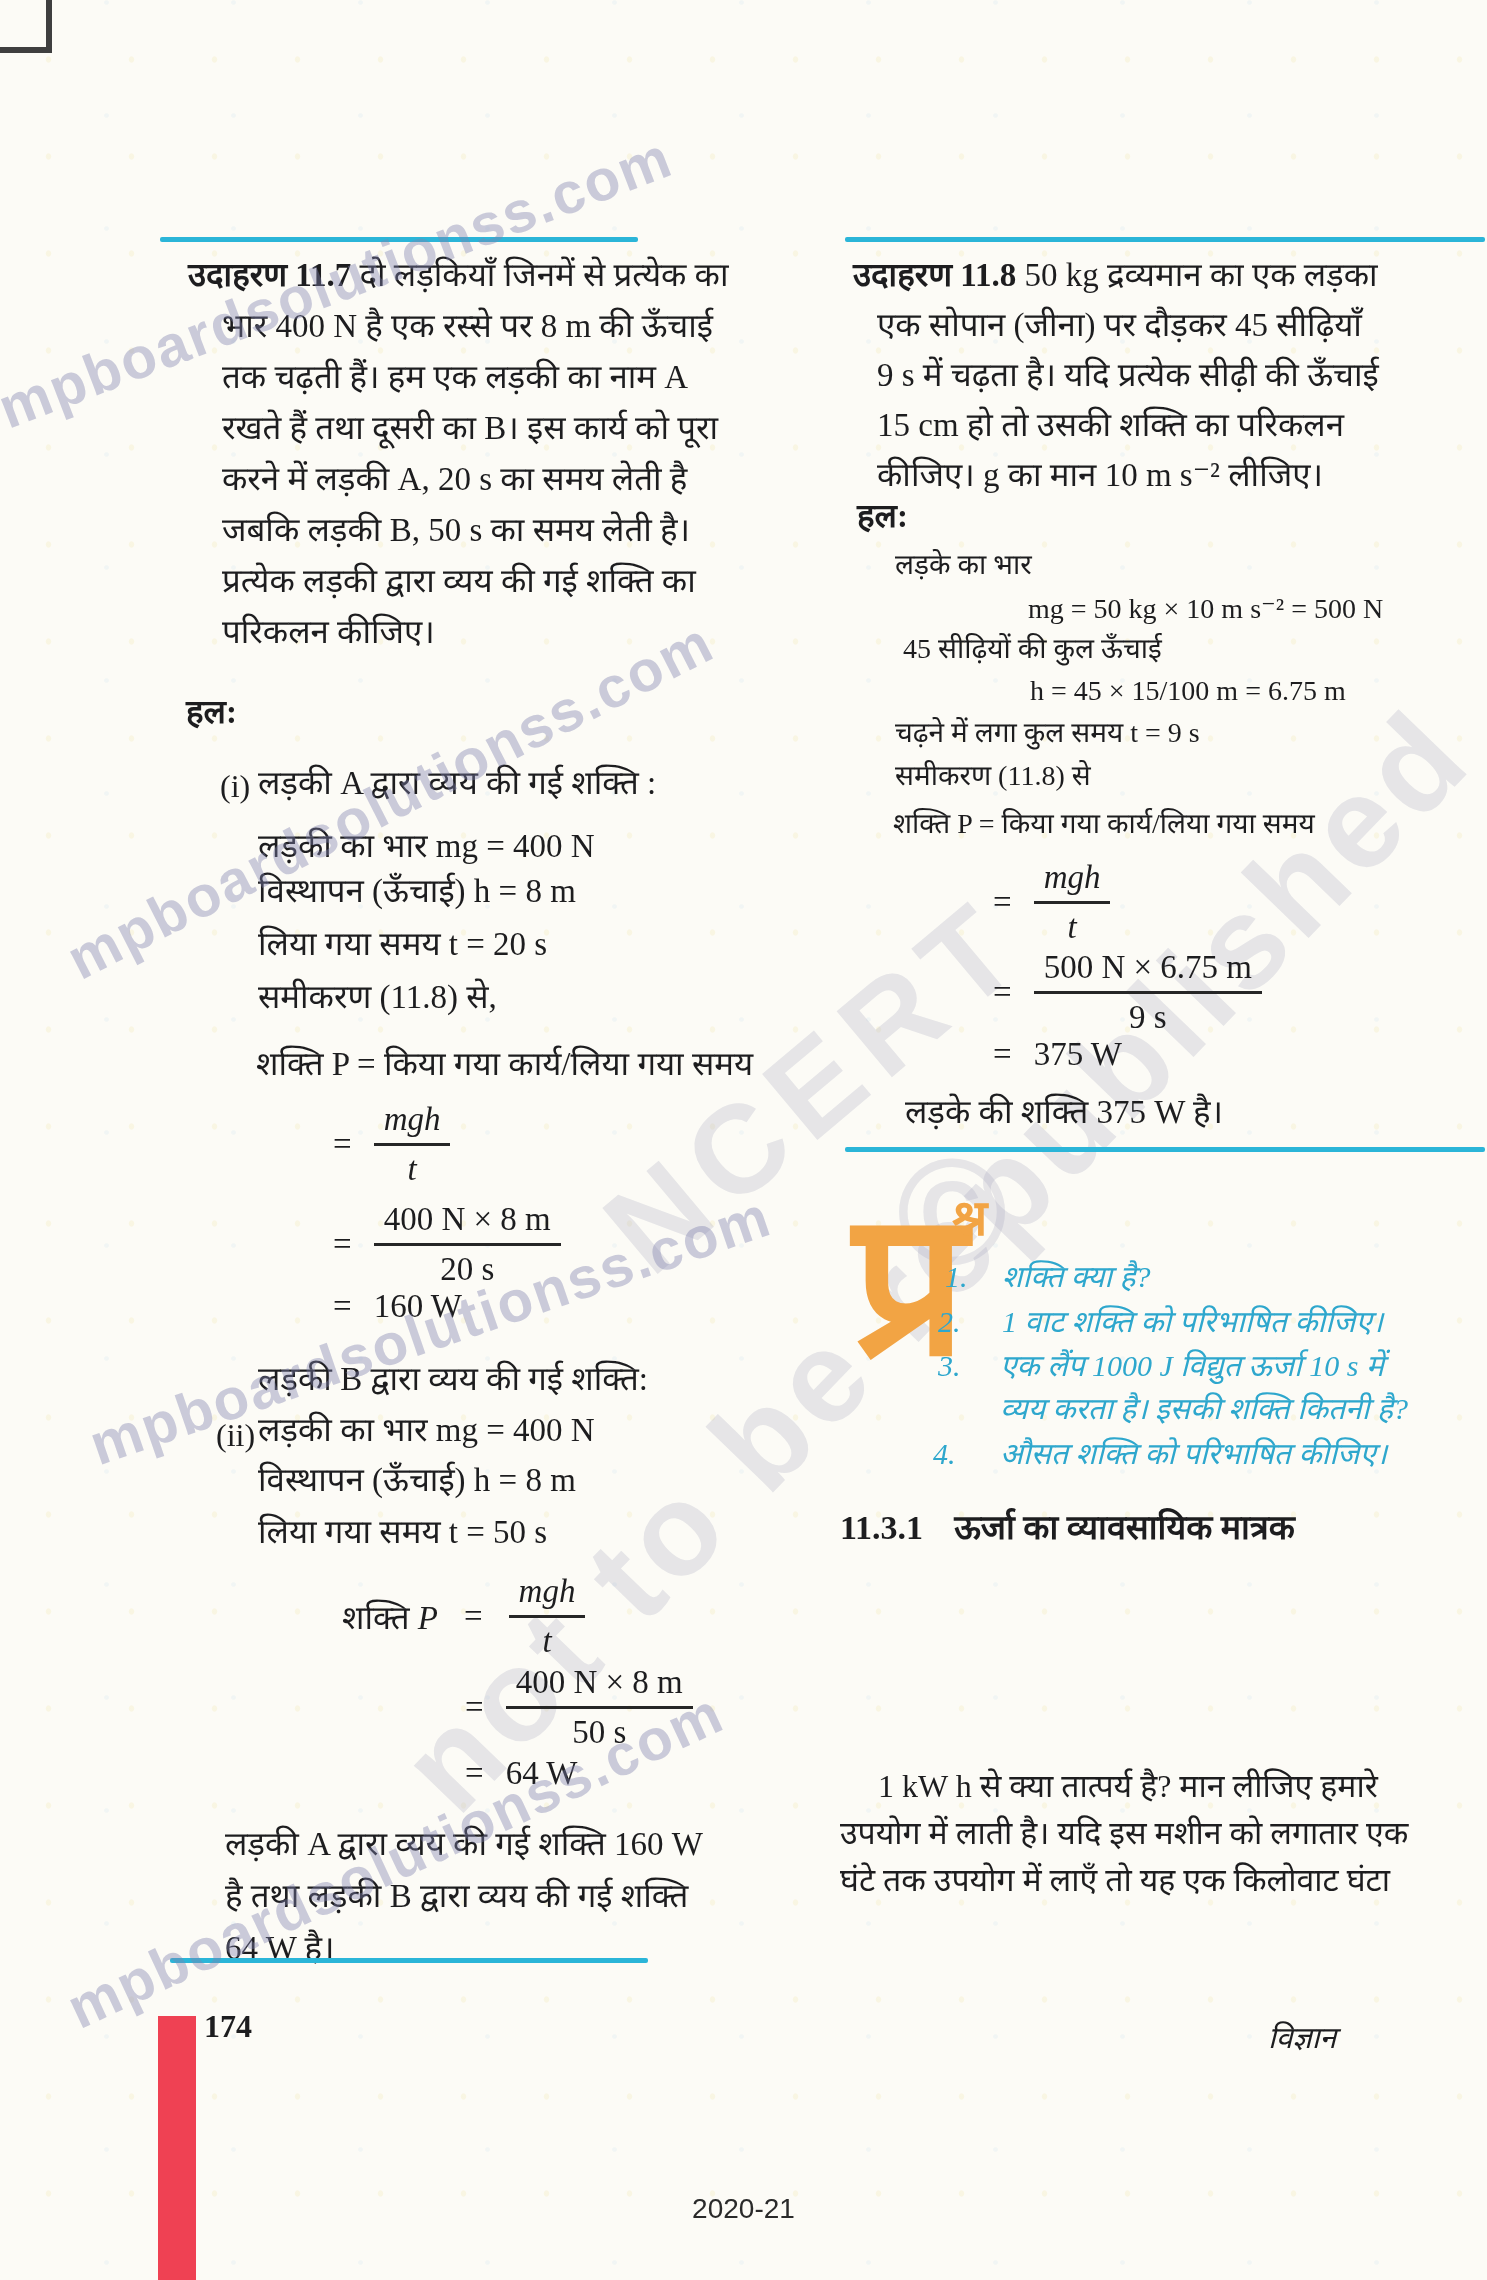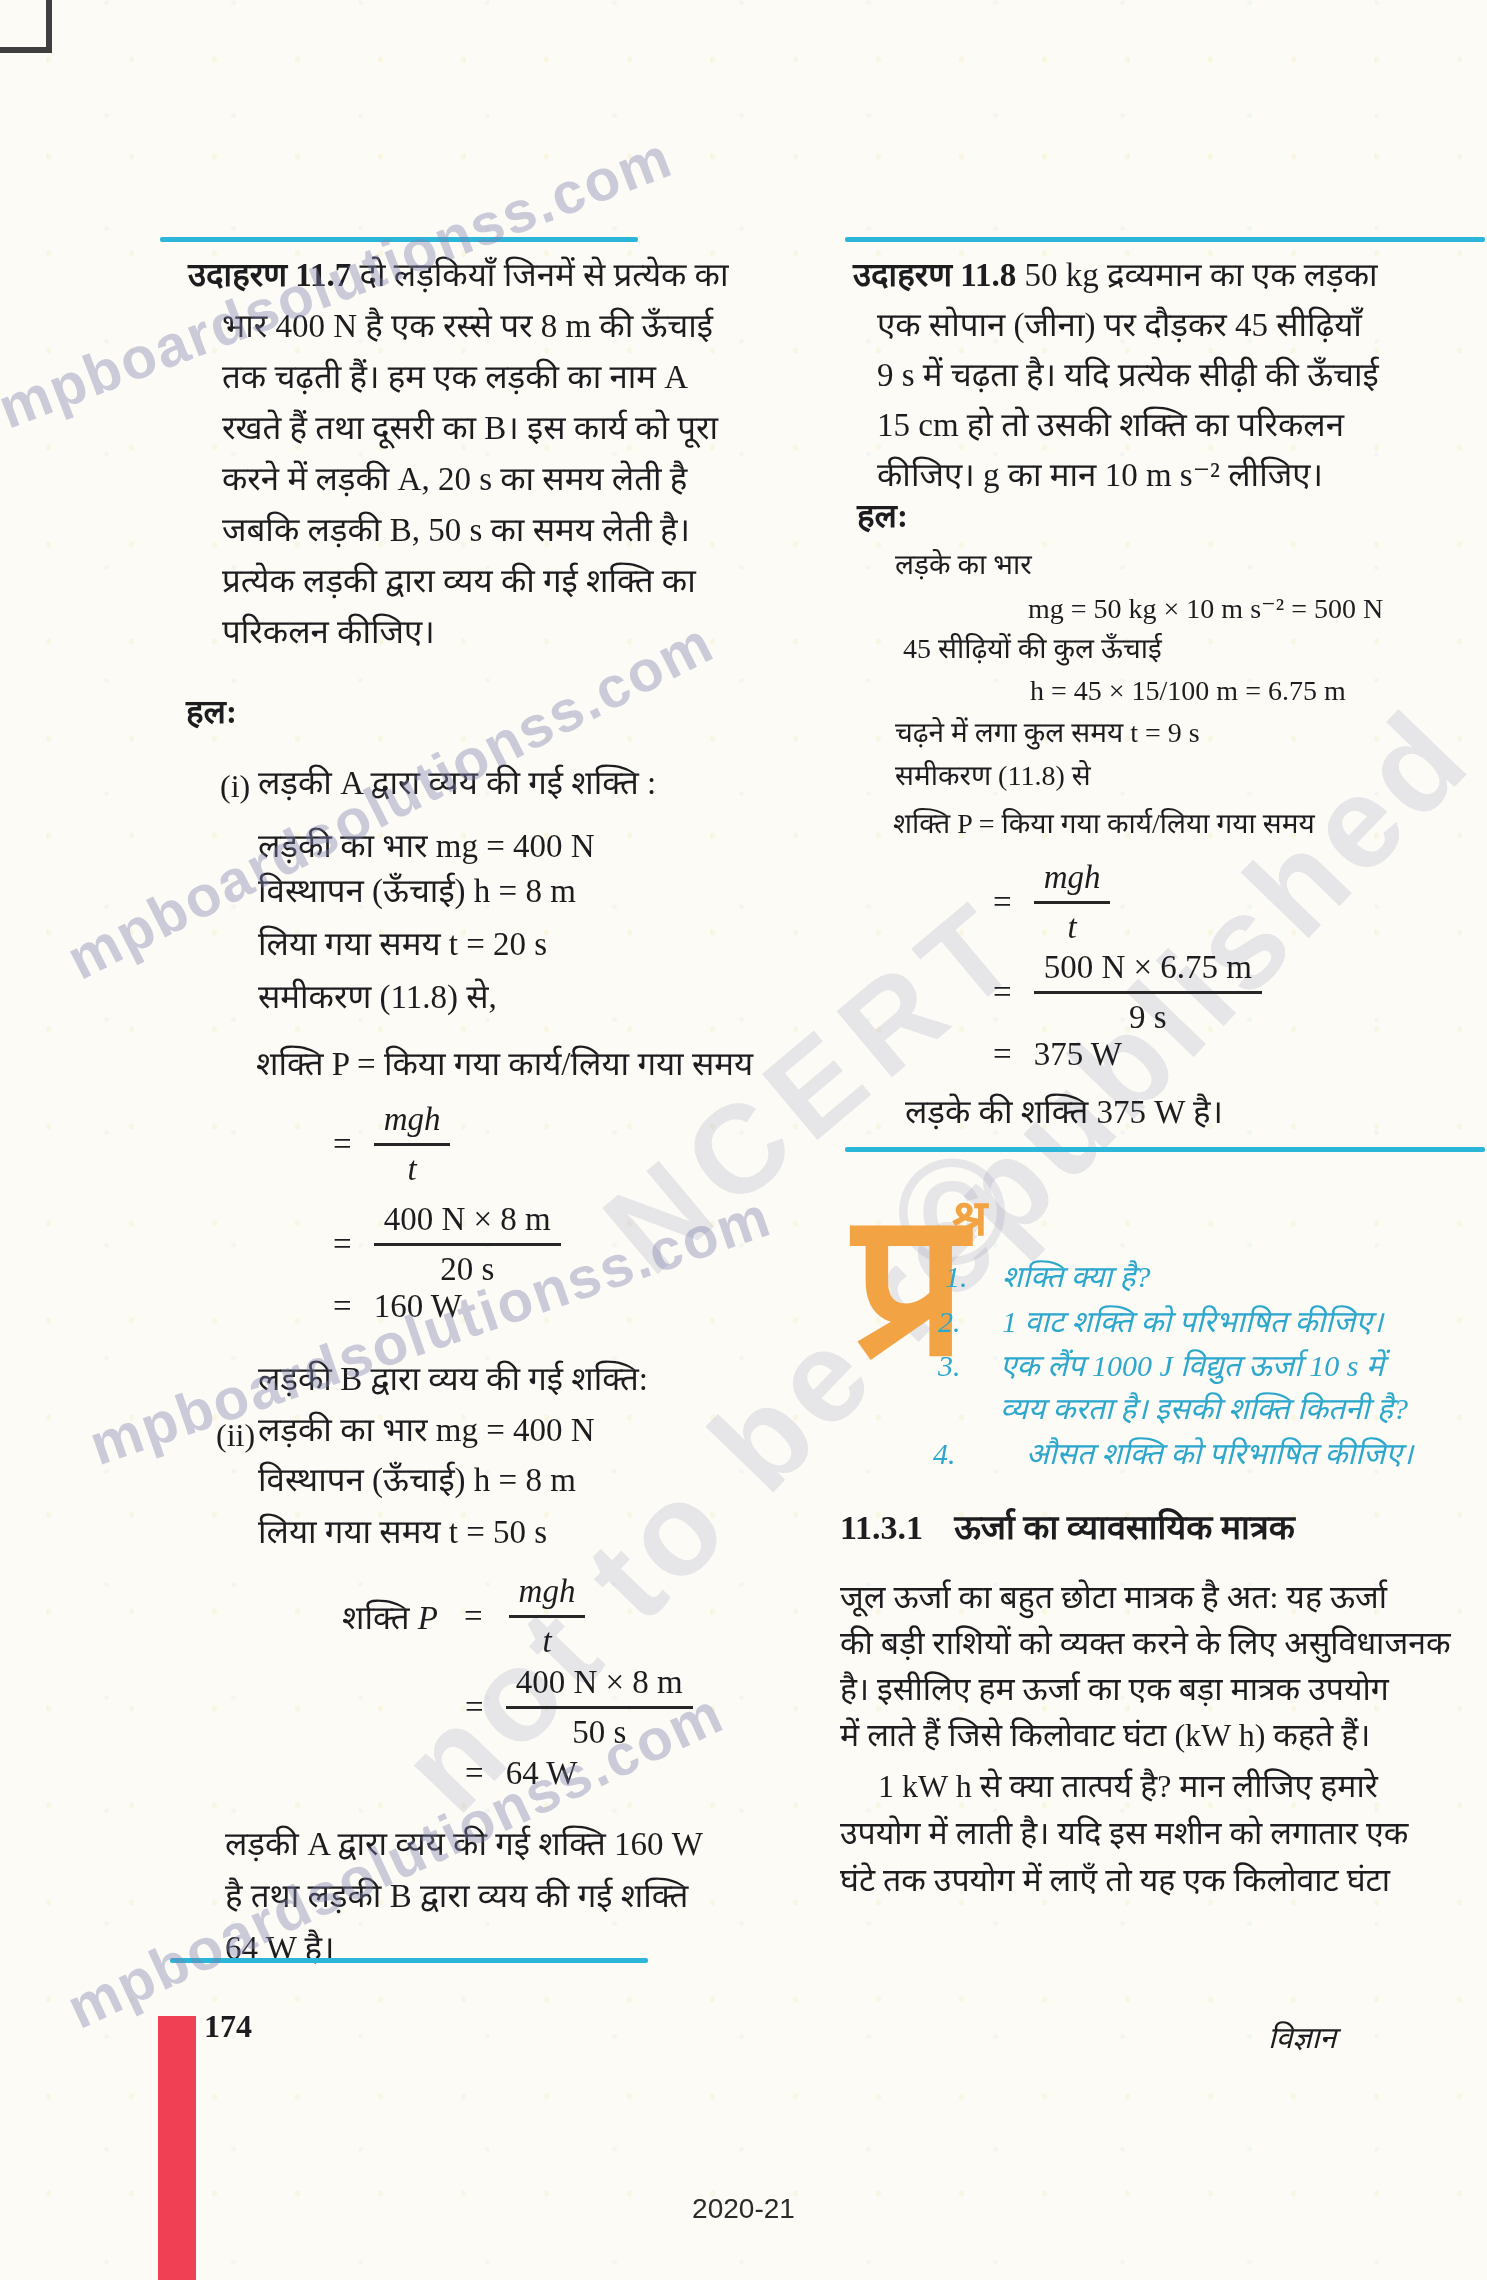--- a/index.html
+++ b/index.html
@@ -206,34 +206,28 @@
   <div class="qitem content" style="left:1002px;top:1258px;">शक्ति क्या है?</div>
 
   <div class="qnum content" style="left:938px;top:1303px;">2.</div>
   <div class="qitem content" style="left:1002px;top:1303px;">1 वाट शक्ति को परिभाषित कीजिए।</div>
 
   <div class="qnum content" style="left:938px;top:1347px;">3.</div>
   <div class="qitem content" style="left:1000px;top:1347px;">एक लैंप 1000 J विद्युत ऊर्जा 10 s में</div>
   <div class="qitem content" style="left:1000px;top:1390px;">व्यय करता है। इसकी शक्ति कितनी है?</div>
 
   <div class="qnum content" style="left:933px;top:1435px;">4.</div>
-  <div class="qitem content" style="left:1000px;top:1435px;margin-left:26px;">औसत शक्ति को परिभाषित कीजिए।</div>
+  <div class="qitem content" style="left:1000px;top:1435px;">औसत शक्ति को परिभाषित कीजिए।</div>
 
   <div class="sechead content" style="left:840px;top:1503px;">
     <span>11.3.1</span>
     <span style="display:inline-block;width:14px;"></span>
     <span>ऊर्जा का व्यावसायिक मात्रक</span>
   </div>
 
-  <div class="bodypara abs content" style="left:840px;top:1574px;">
-    <div class="ln">जूल ऊर्जा का बहुत छोटा मात्रक है अत: यह ऊर्जा</div>
-    <div class="ln">की बड़ी राशियों को व्यक्त करने के लिए असुविधाजनक</div>
-    <div class="ln">है। इसीलिए हम ऊर्जा का एक बड़ा मात्रक उपयोग</div>
-    <div class="ln">में लाते हैं जिसे किलोवाट घंटा (kW h) कहते हैं।</div>
-  </div>
 
   <div class="bodypara2 abs content" style="left:840px;top:1763px;">
     <div class="ln ind">1 kW h से क्या तात्पर्य है? मान लीजिए हमारे</div>
     <div class="ln">उपयोग में लाती है। यदि इस मशीन को लगातार एक</div>
     <div class="ln">घंटे तक उपयोग में लाएँ तो यह एक किलोवाट घंटा</div>
   </div>
 
   <div class="redbar content"></div>
   <div class="pagenum content">174</div>
   <div class="subject content">विज्ञान</div>

